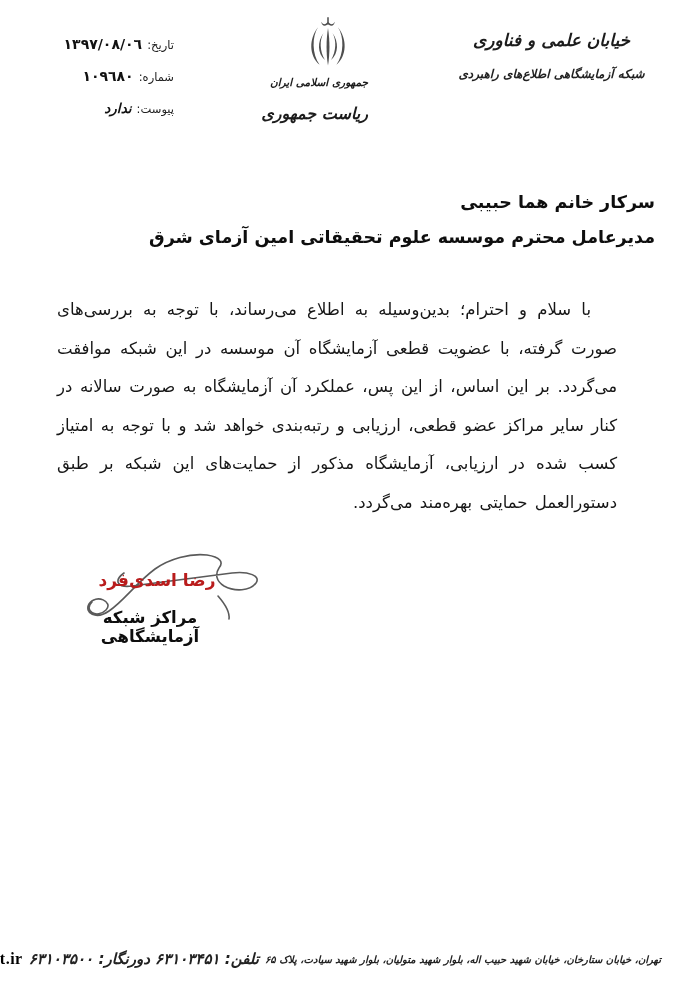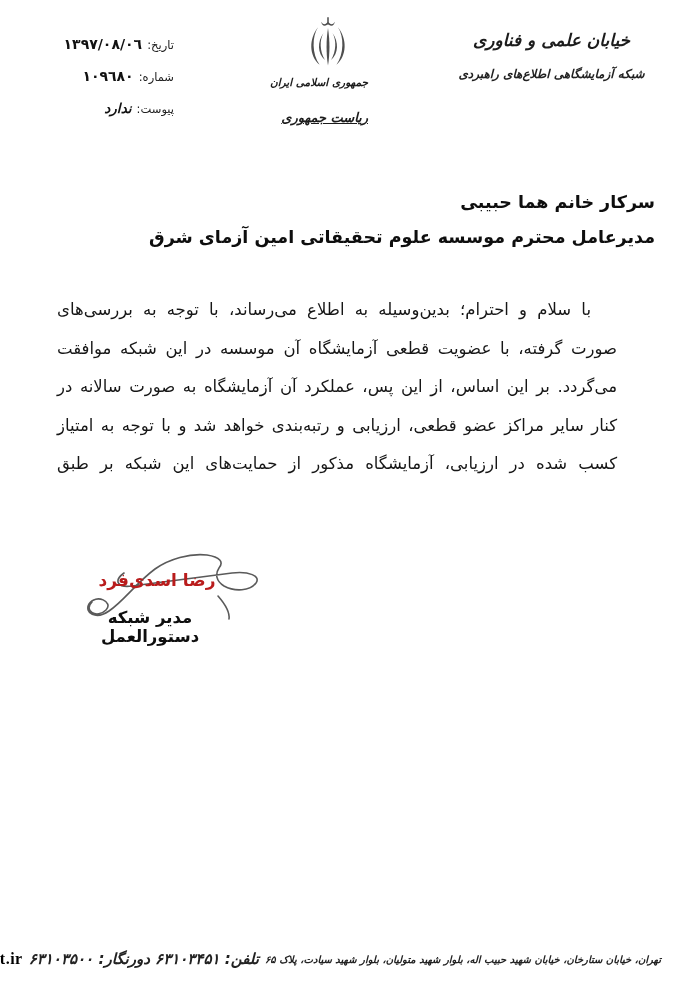--- a/index.html
+++ b/index.html
@@ -26,21 +26,21 @@
   .meta-value { font-size: 14px; font-weight: bold; color: #111; text-align: center; }
   .meta-value-script { font-size: 13.5px; font-weight: bold; font-style: italic; }
 
   
   .emblem-wrap {
     position: absolute; left: 288px; top: 16px; width: 80px;
     text-align: left; direction: rtl;
   }
   .emblem-svg { display: block; margin: 0 auto; }
   .emblem-line1 { font-size: 10.5px; font-style: italic; font-weight: bold; margin-top: 4px; white-space: nowrap; }
-  .emblem-line2 { font-size: 13px; font-style: italic; font-weight: bold; margin-top: 22px; white-space: nowrap; text-decoration: underline; }
+  .emblem-line2 { font-size: 16px; font-style: italic; font-weight: bold; margin-top: 16px; white-space: nowrap; }
 
   
   .org {
     position: absolute; right: 16px; top: 30px; width: 215px;
     direction: rtl; text-align: center;
   }
   .org-line1 { font-size: 17px; font-weight: bold; font-style: italic; white-space: nowrap; }
   .org-line2 { font-size: 12px; font-weight: bold; font-style: italic; margin-top: 17px; white-space: nowrap; color: #222; }
 
   
@@ -143,41 +143,42 @@
     <div>سرکار خانم هما حبیبی</div>
     <div>مدیرعامل محترم موسسه علوم تحقیقاتی امین آزمای شرق</div>
   </div>
 
   <div class="letter-body">
     <div class="body-line first">با سلام و احترام؛ بدین‌وسیله به اطلاع می‌رساند، با توجه به بررسی‌های</div>
     <div class="body-line">صورت گرفته، با عضویت قطعی آزمایشگاه آن موسسه در این شبکه موافقت</div>
     <div class="body-line">می‌گردد. بر این اساس، از این پس، عملکرد آن آزمایشگاه به صورت سالانه در</div>
     <div class="body-line">کنار سایر مراکز عضو قطعی، ارزیابی و رتبه‌بندی خواهد شد و با توجه به امتیاز</div>
     <div class="body-line">کسب شده در ارزیابی، آزمایشگاه مذکور از حمایت‌های این شبکه بر طبق</div>
+    <div class="body-line last">دستورالعمل حمایتی بهره‌مند می‌گردد.</div>
   </div>
 
   <svg class="sig-scribble" width="195" height="82" viewBox="0 0 195 82" aria-hidden="true">
     <g fill="none" stroke="#5a5a5a" stroke-width="1.6" stroke-linecap="round" stroke-linejoin="round">
       <path d="M14 64
                c -9 9, 5 17, 14 8
                c 8 -8, -10 -17, -17 -6
                c -5 9, 7 16, 20 7
                c 15 -10, 27 -28, 46 -42
                c 14 -10, 35 -16, 52 -14
                c 13 2, 17 7, 12 13
                c -4 6, -3 13, 5 18
                c 11 6, 26 5, 32 -3
                c 5 -7, -7 -12, -24 -10
                l -100 13
                c -14 2, -19 -5, -8 -13"></path>
       <path d="M140 58 c 7 8, 12 16, 11 23"></path>
     </g>
   </svg>
   <div class="sig-name">رضا اسدی‌فرد</div>
-  <div class="sig-title">مدیر شبکه دستورالعمل</div>
+  <div class="sig-title">مراکز شبکه آزمایشگاهی</div>
 
   <div class="footer">
     <span class="footer-address">تهران، خیابان ستارخان، خیابان شهید حبیب اله، بلوار شهید متولیان، بلوار شهید سیادت، پلاک ۶۵</span>
     <span class="footer-phones">
       <span>تلفن:</span>
       <span>۶۳۱۰۳۴۵۱</span>
       <span>دورنگار:</span>
       <span>۶۳۱۰۳۵۰۰</span>
     </span>
     <span class="footer-site">www.LabsNet.ir</span>

